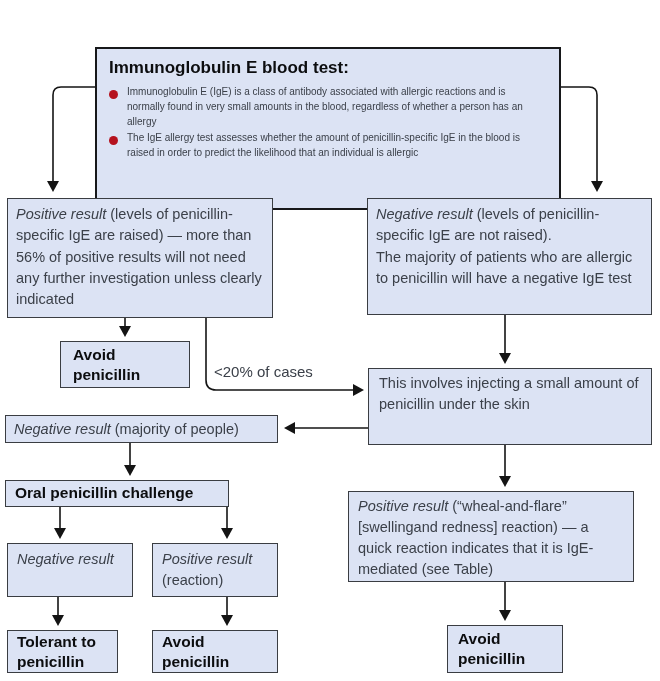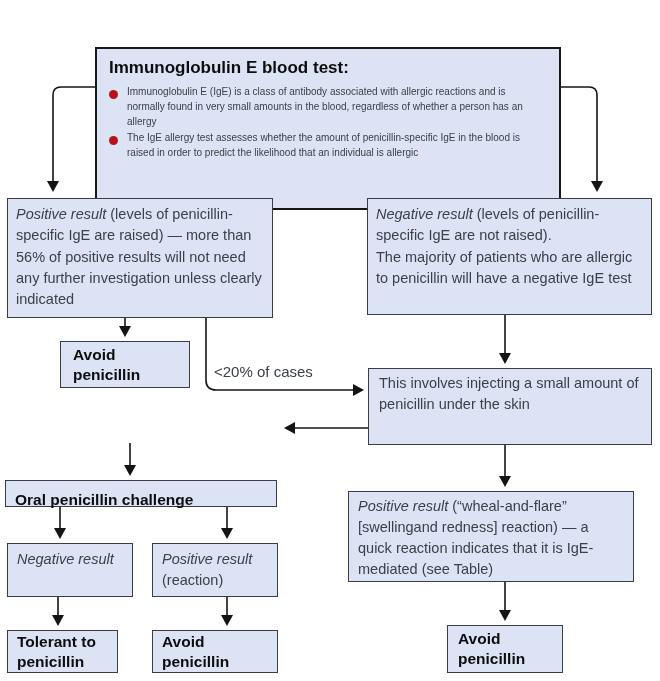--- a/index.html
+++ b/index.html
@@ -28,21 +28,21 @@
   .bullet-row { display:flex; gap:9px; margin-top:1px; }
   .dot { flex:0 0 auto; width:9px; height:9px; border-radius:50%; background:var(--bullet-red,#b5121e); margin-top:6px; }
   .bullet-text { font-size:10px; line-height:1.5; }
 
   
   .pos-box      { left:7px;   top:198px; width:266px; height:120px; padding:5px 8px; }
   .neg-box      { left:367px; top:198px; width:285px; height:117px; padding:5px 8px; }
   .avoid1       { left:60px;  top:341px; width:130px; height:47px;  padding:3px 12px; }
   .skin-box     { left:368px; top:368px; width:284px; height:77px;  padding:4px 10px; }
   .negmaj-box   { left:5px;   top:415px; width:273px; height:28px;  padding:3px 8px; }
-  .oral-box     { left:5px;   top:480px; width:272px; height:27px;  padding:9px 9px; }
+  .oral-box     { left:5px;   top:480px; width:224px; height:27px;  padding:2px 9px; }
   .negsmall-box { left:7px;   top:543px; width:126px; height:54px;  padding:5px 9px; }
   .possmall-box { left:152px; top:543px; width:126px; height:54px;  padding:5px 9px; }
   .tolerant-box { left:7px;   top:630px; width:111px; height:43px;  padding:1px 9px; }
   .avoid2       { left:152px; top:630px; width:126px; height:43px;  padding:1px 9px; }
   .wheal-box    { left:348px; top:491px; width:286px; height:91px;  padding:4px 9px; line-height:1.44; }
   .avoid3       { left:447px; top:625px; width:116px; height:48px;  padding:3px 10px; }
 
   .flow-label { position:absolute; z-index:2; left:214px; top:363px; font-size:15px; color:var(--body-text,#3b4049); }
 </style>
 </head>
@@ -93,20 +93,23 @@
   </div>
 
   <div class="box avoid1 bold-label">Avoid penicillin</div>
 
   <div class="flow-label">&lt;20% of cases</div>
 
   <div class="box skin-box">
     <div>This involves injecting a small amount of penicillin under the skin</div>
   </div>
 
+  <div class="box negmaj-box">
+    <span class="it">Negative result</span><span class="rest"> (majority of people)</span>
+  </div>
 
   <div class="box oral-box bold-label">Oral penicillin challenge</div>
 
   <div class="box negsmall-box">
     <span class="it">Negative result</span>
   </div>
 
   <div class="box possmall-box">
     <span class="it">Positive result</span><span class="rest"> (reaction)</span>
   </div>

